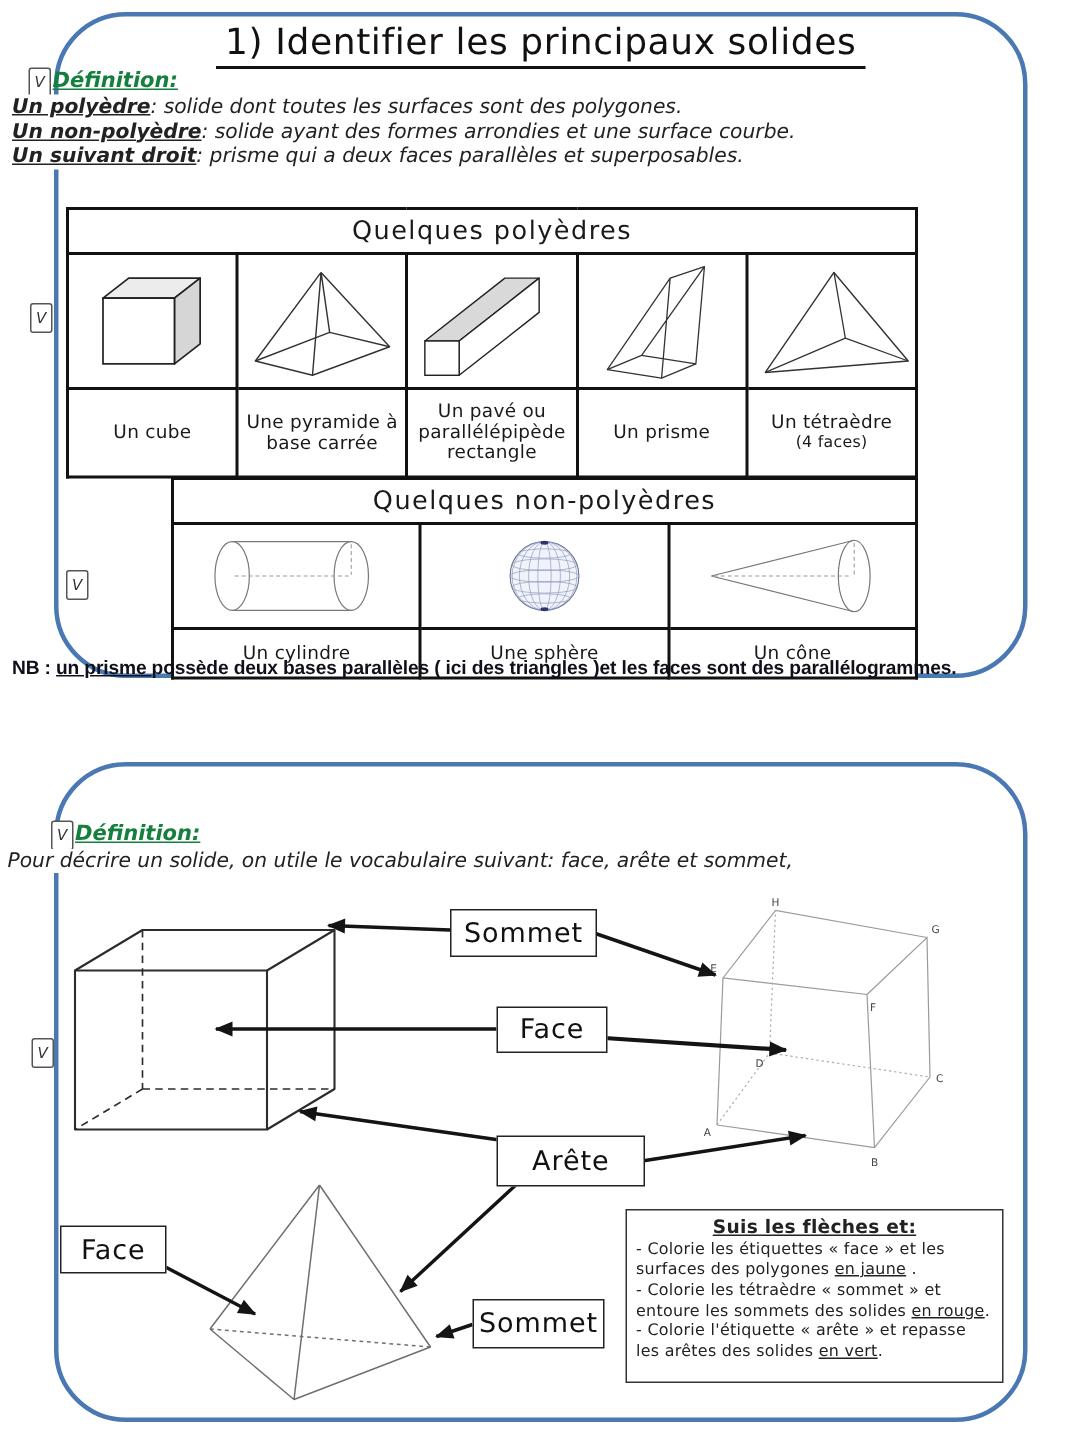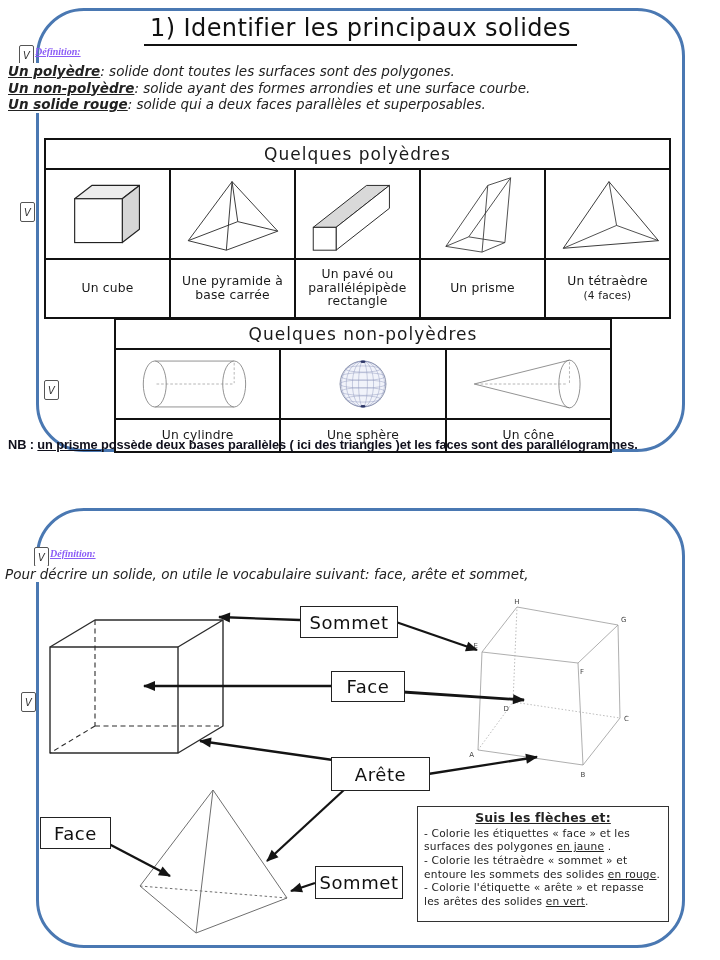--- a/index.html
+++ b/index.html
@@ -13,35 +13,35 @@
 
   .title{position:absolute;left:36px;width:649px;text-align:center;font-size:24px;
          letter-spacing:0.4px;color:#111;}
   .t1{top:14px;} .t2{top:516px;}
   .tspan{border-bottom:2px solid #111;padding:0 6px 2px;}
 
   .chk{position:absolute;width:13px;height:18px;border:1.3px solid #555;border-radius:2px;
        background:#fff;display:flex;align-items:center;justify-content:center;
        font-size:10px;color:#333;font-style:italic;}
 
-  .defhead{position:absolute;font-size:10px;font-weight:bold;font-style:italic;color:#8b5cf6;font-family:Liberation Serif, serif;}
+  .defhead{position:absolute;font-size:14px;font-weight:bold;font-style:italic;color:#15803d;}
   .defhead span{text-decoration:underline;}
   .defs{position:absolute;left:8px;top:63px;background:#fff;padding-right:6px;}
   .defline{font-size:13.5px;font-style:italic;line-height:16.5px;color:#222;white-space:nowrap;}
   .term{text-decoration:underline;font-weight:bold;text-align:right;}
 
   table.tbl{position:absolute;border-collapse:collapse;table-layout:fixed;background:#fff;}
   .tbl td{border:2px solid #111;text-align:center;vertical-align:middle;padding:1px 2px;}
   .tbl .th{font-size:17px;letter-spacing:1px;height:26px;}
   .tbl .imgcell{height:84px;padding:2px;}
   .tbl2 .imgcell{height:64px;}
   .tbl .lblcell{font-size:12.3px;line-height:1.12;height:55px;letter-spacing:0.2px;}
   .tbl2 .lblcell{height:29px;}
   .sub{font-size:10.5px;margin-top:1px;}
-  .tbl1{left:44px;top:138px;width:627px;}
+  .tbl1{left:44px;top:138px;width:568px;}
   .tbl2{left:114px;top:318px;width:498px;padding-left:12px;}
 
   .nb{position:absolute;left:8px;top:437px;width:710px;
       font-family:"Liberation Sans",sans-serif;font-weight:bold;font-size:12.8px;
       color:#10101c;letter-spacing:-0.1px;}
   .nbu{text-decoration:underline;}
 
   .def2{position:absolute;left:5px;top:566px;background:#fff;font-size:13.5px;
         font-style:italic;color:#222;white-space:nowrap;padding-right:5px;}
 
@@ -73,21 +73,21 @@
   </div>
 
   <span class="chk" style="left:19px;top:45px">V</span>
   <div class="defhead" style="left:35px;top:46px">
     <span>Définition:</span>
   </div>
 
   <div class="defs">
     <div class="defline"><span class="term">Un polyèdre</span><span>: solide dont toutes les surfaces sont des polygones.</span></div>
     <div class="defline"><span class="term">Un non-polyèdre</span><span>: solide ayant des formes arrondies et une surface courbe.</span></div>
-    <div class="defline"><span class="term">Un solide rouge</span><span>: solide qui a deux faces parallèles et superposables.</span></div>
+    <div class="defline"><span class="term">Un suivant droit</span><span>: prisme qui a deux faces parallèles et superposables.</span></div>
   </div>
 
   <span class="chk" style="left:20px;top:202px">V</span>
   <span class="chk" style="left:44px;top:380px">V</span>
 
   <table class="tbl tbl1">
     <tbody>
         <tr>
           <td class="th" colspan="5">Quelques polyèdres</td>
         </tr>

